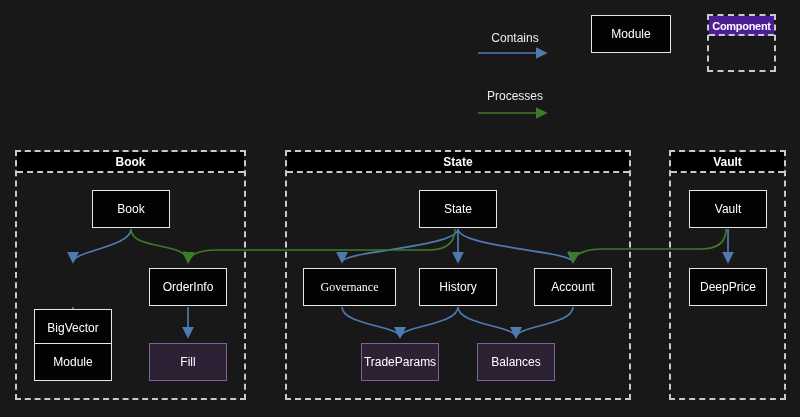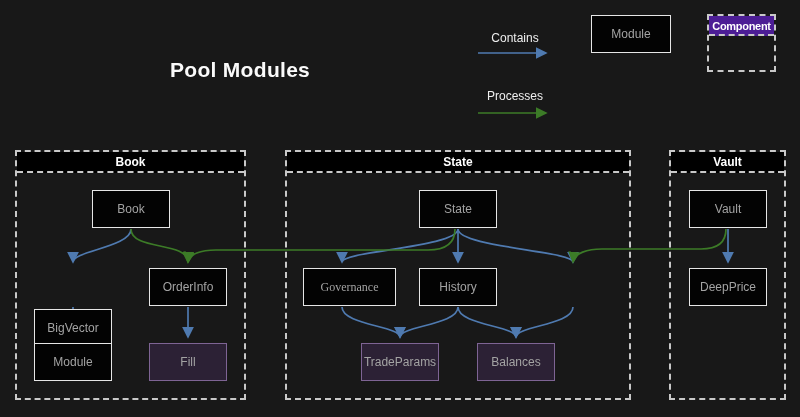--- a/index.html
+++ b/index.html
@@ -12,21 +12,21 @@
   html,body{background:var(--bg);}
   body{font-family:"Liberation Sans", sans-serif;color:var(--text);}
   .canvas{position:relative;width:800px;height:417px;background:var(--bg);overflow:hidden;}
 
   .title{position:absolute;left:170px;top:58px;font-size:21px;font-weight:bold;letter-spacing:.3px;color:#fafafa;}
 
   .legend-label{position:absolute;width:90px;text-align:center;font-size:12px;color:#eee;}
 
   .node{position:absolute;width:78px;height:38px;display:flex;align-items:center;justify-content:center;
         background:var(--module-fill);border:1.5px solid var(--module-border);
-        font-size:12px;color:#a3a3a3;z-index:3;text-align:center;}
+        font-size:12px;color:#ffffff;z-index:3;text-align:center;}
   .node.primitive{background:var(--prim-fill);border-color:var(--prim-border);}
 
   .container{position:absolute;top:150px;height:250px;border:2px dashed var(--cont-border);z-index:1;}
   .container-label{position:absolute;left:0;right:0;top:0;height:21px;background:var(--cont-label-bg);
         border-bottom:2px dashed var(--cont-border);font-size:12px;font-weight:bold;
         text-align:center;line-height:21px;color:#fff;}
 
   .component-box{position:absolute;left:707px;top:14px;width:69px;height:58px;border:2px dashed var(--cont-border);z-index:1;}
   .component-label{height:20px;background:#4c1d95;border-bottom:2px dashed var(--cont-border);
         font-size:11px;font-weight:bold;text-align:center;line-height:20px;color:#fff;letter-spacing:-.3px;}
@@ -36,21 +36,20 @@
   .edge.contains{stroke:var(--blue);}
   .edge.processes{stroke:var(--green);}
   .arrow-blue{fill:var(--blue);}
   .arrow-green{fill:var(--green);}
 </style>
 </head>
 <body>
 
 <div class="canvas">
 
-  <div class="title">Pool Modules</div>
 
   <div class="legend-label" style="left:470px;top:31px;">Contains</div>
   <div class="legend-label" style="left:470px;top:89px;">Processes</div>
   <div class="node" style="left:591px;top:15px;width:80px;">Module</div>
   <div class="component-box">
     <div class="component-label">Component</div>
   </div>
 
   <div class="container" style="left:15px;width:231px;">
     <div class="container-label">Book</div>
@@ -89,19 +88,20 @@
       <path d="M726,229 C726,244 715,249 701,249 L602,249 C588,249 574,253 573,262" class="edge processes" marker-end="url(#arrow-green)"></path>
     </svg>
 
   <div class="node" style="left:92px;top:190px;">Book</div>
   <div class="node" style="left:419px;top:190px;">State</div>
   <div class="node" style="left:689px;top:190px;">Vault</div>
   <div class="node" style="left:34px;top:268px;margin-top:41px;">BigVector</div>
   <div class="node" style="left:149px;top:268px;">OrderInfo</div>
   <div class="node" style="left:303px;top:268px;width:93px;font-family:Liberation Serif, serif;">Governance</div>
   <div class="node" style="left:419px;top:268px;">History</div>
+  <div class="node" style="left:534px;top:268px;">Account</div>
   <div class="node" style="left:689px;top:268px;">DeepPrice</div>
   <div class="node" style="left:34px;top:343px;">Module</div>
   <div class="node primitive" style="left:149px;top:343px;">Fill</div>
   <div class="node primitive" style="left:361px;top:343px;">TradeParams</div>
   <div class="node primitive" style="left:477px;top:343px;">Balances</div>
 
 </div>
 
 </body></html>

